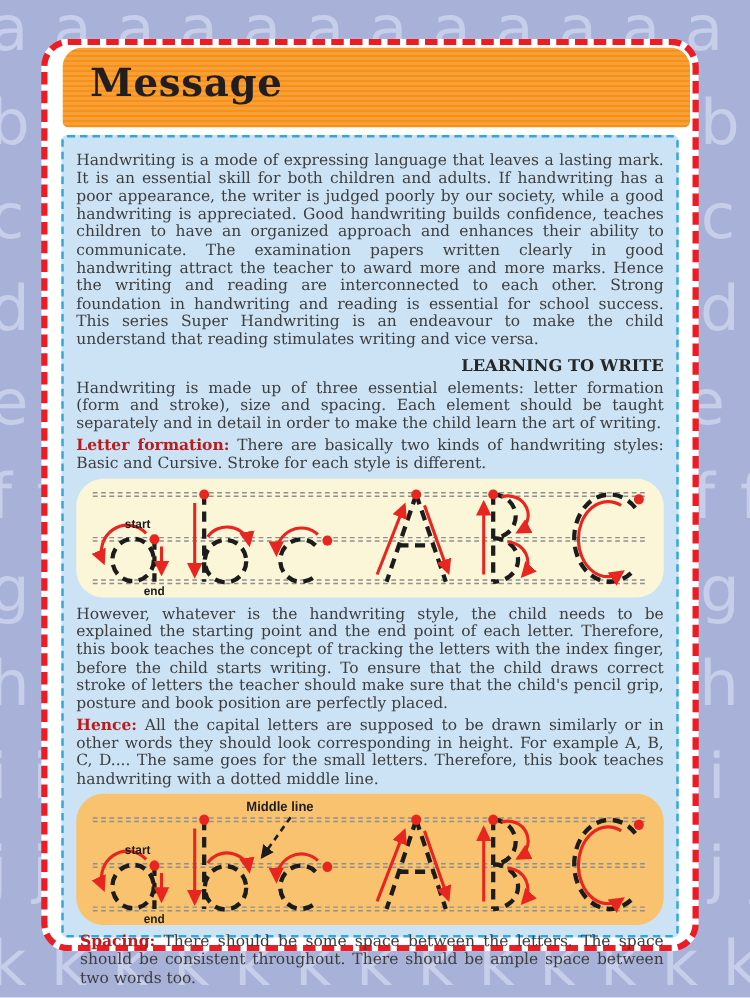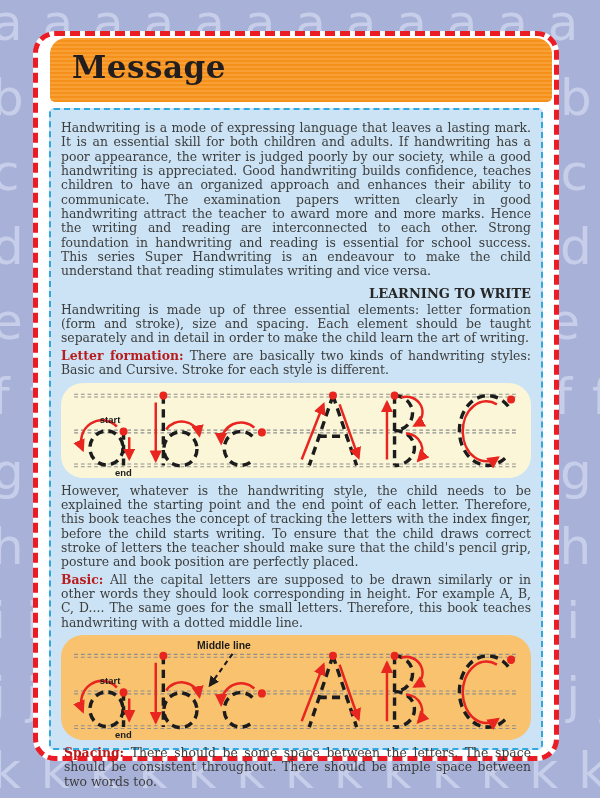--- a/index.html
+++ b/index.html
@@ -153,21 +153,21 @@
               <line class="gs" x1="14" y1="50" x2="482" y2="50"></line>
             <line class="gl" x1="14" y1="85" x2="482" y2="85"></line>
               <line class="gs" x1="14" y1="85" x2="482" y2="85"></line>
           </g>
           <use href="#trace-letters"></use>
         </svg>
       </div>
 
       <p>However, whatever is the handwriting style, the child needs to be explained the starting point and the end point of each letter. Therefore, this book teaches the concept of tracking the letters with the index finger, before the child starts writing. To ensure that the child draws correct stroke of letters the teacher should make sure that the child's pencil grip, posture and book position are perfectly placed.</p>
 
-      <p><b>Basic:</b> <span>All the capital letters are supposed to be drawn similarly or in other words they should look corresponding in height. For example A, B, C, D.... The same goes for the small letters. Therefore, this book teaches handwriting with a dotted middle line.</span></p>
+      <p><b>Hence:</b> <span>All the capital letters are supposed to be drawn similarly or in other words they should look corresponding in height. For example A, B, C, D.... The same goes for the small letters. Therefore, this book teaches handwriting with a dotted middle line.</span></p>
 
       <div class="trace-panel orangep">
         <svg viewBox="0 0 496 106" preserveAspectRatio="none">
           <g>
             <line class="gl" x1="14" y1="21" x2="482" y2="21"></line>
               <line class="gs" x1="14" y1="21" x2="482" y2="21"></line>
             <line class="gl" x1="14" y1="58" x2="482" y2="58"></line>
               <line class="gs" x1="14" y1="58" x2="482" y2="58"></line>
             <line class="gl" x1="14" y1="93" x2="482" y2="93"></line>
               <line class="gs" x1="14" y1="93" x2="482" y2="93"></line>

